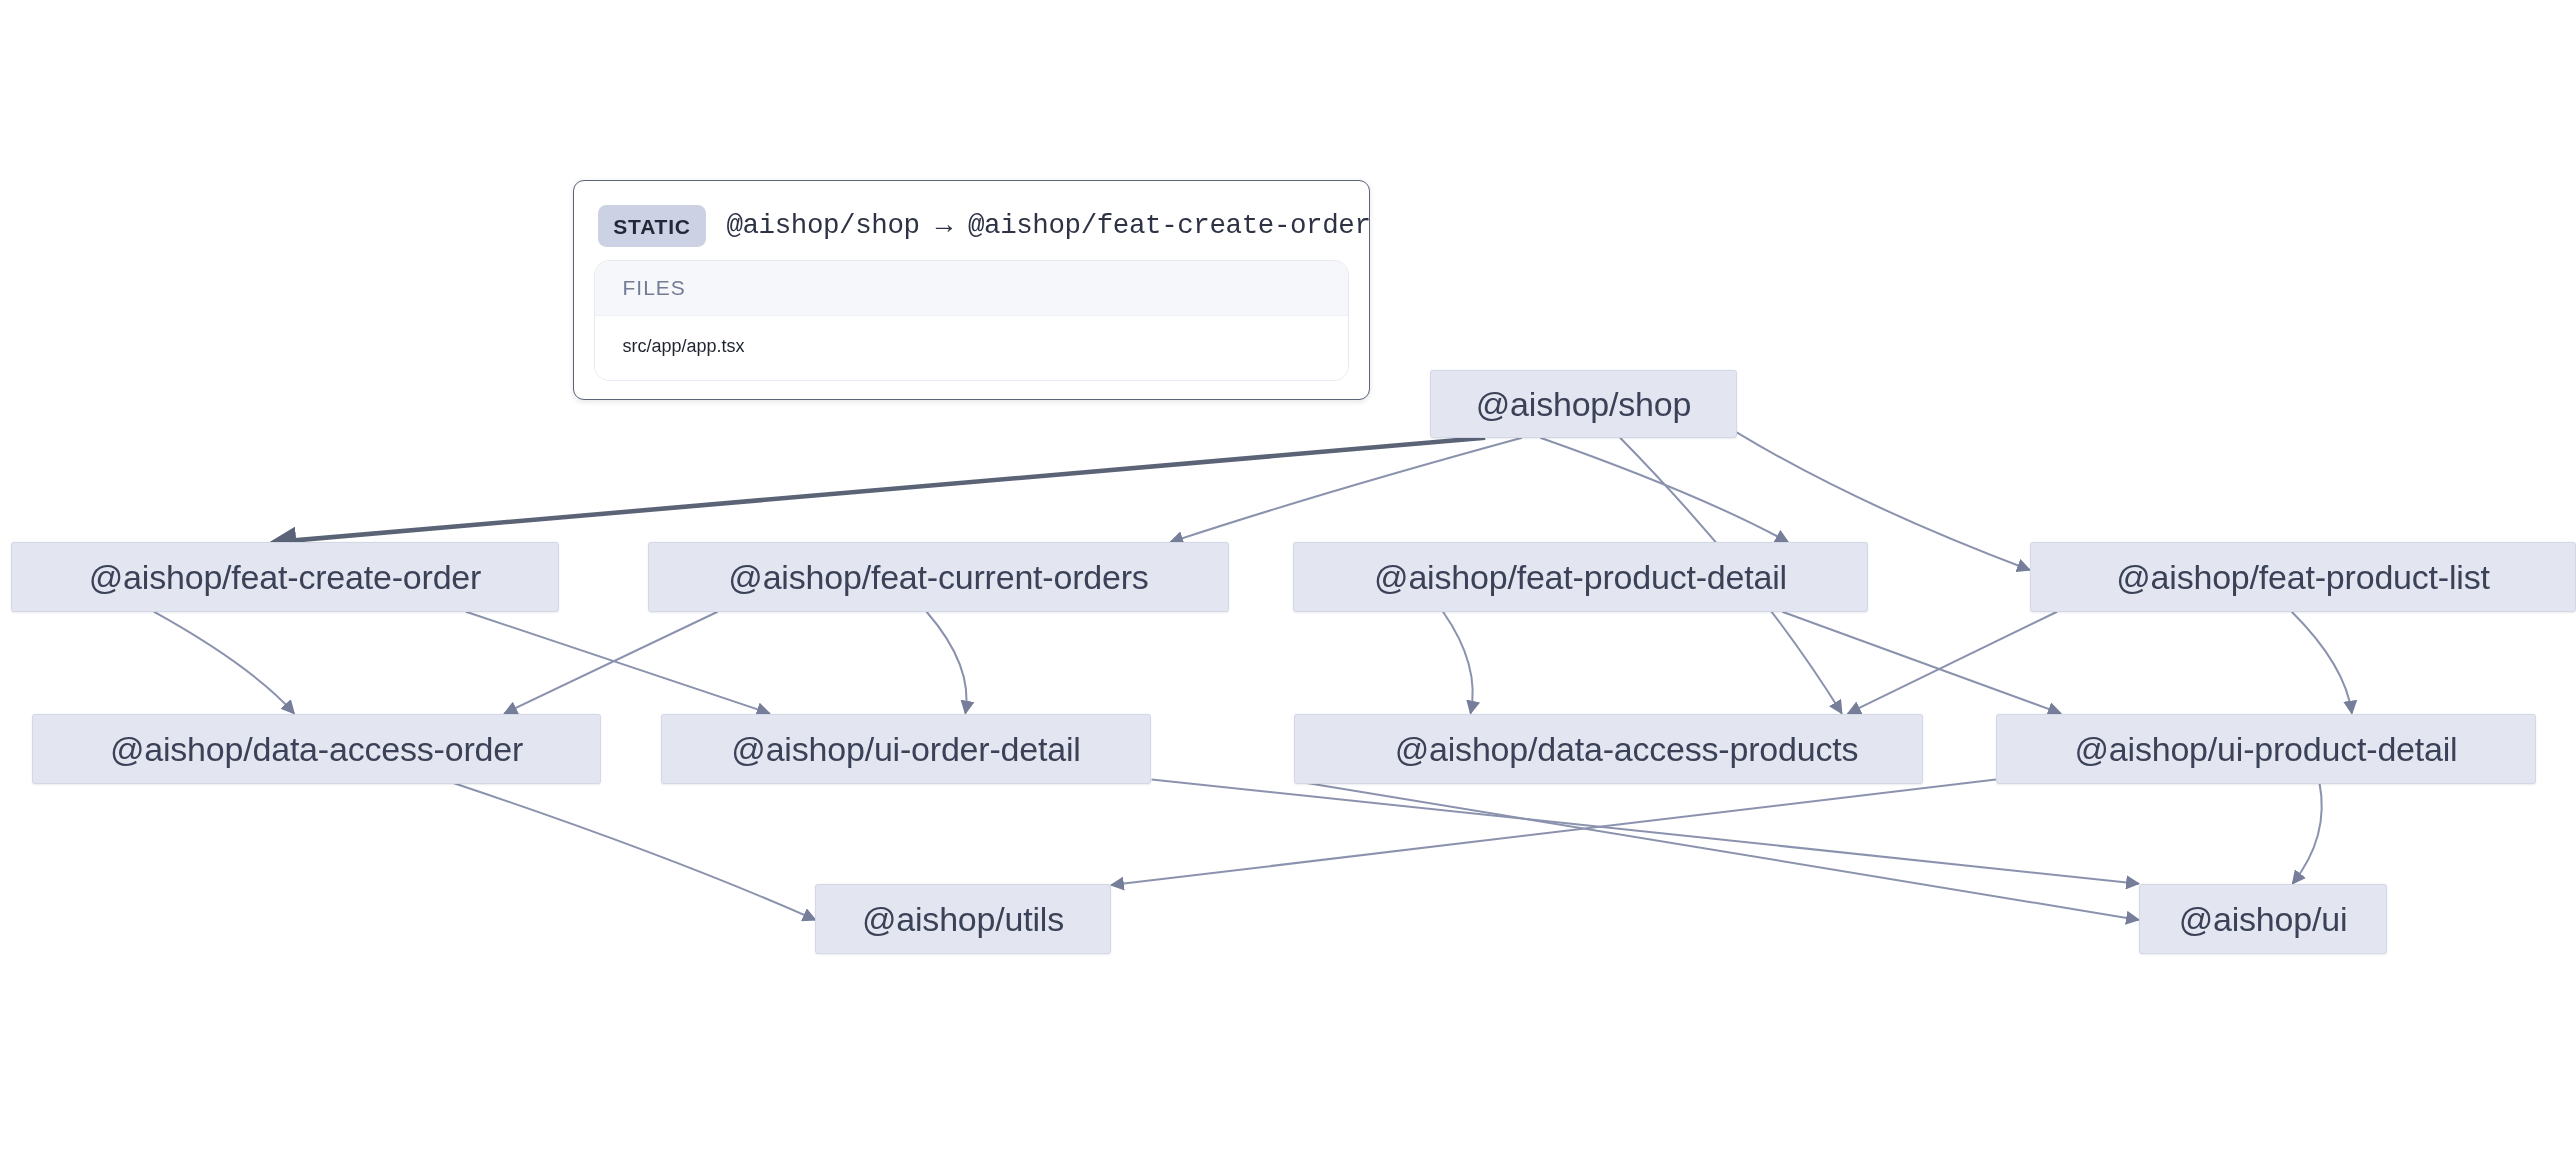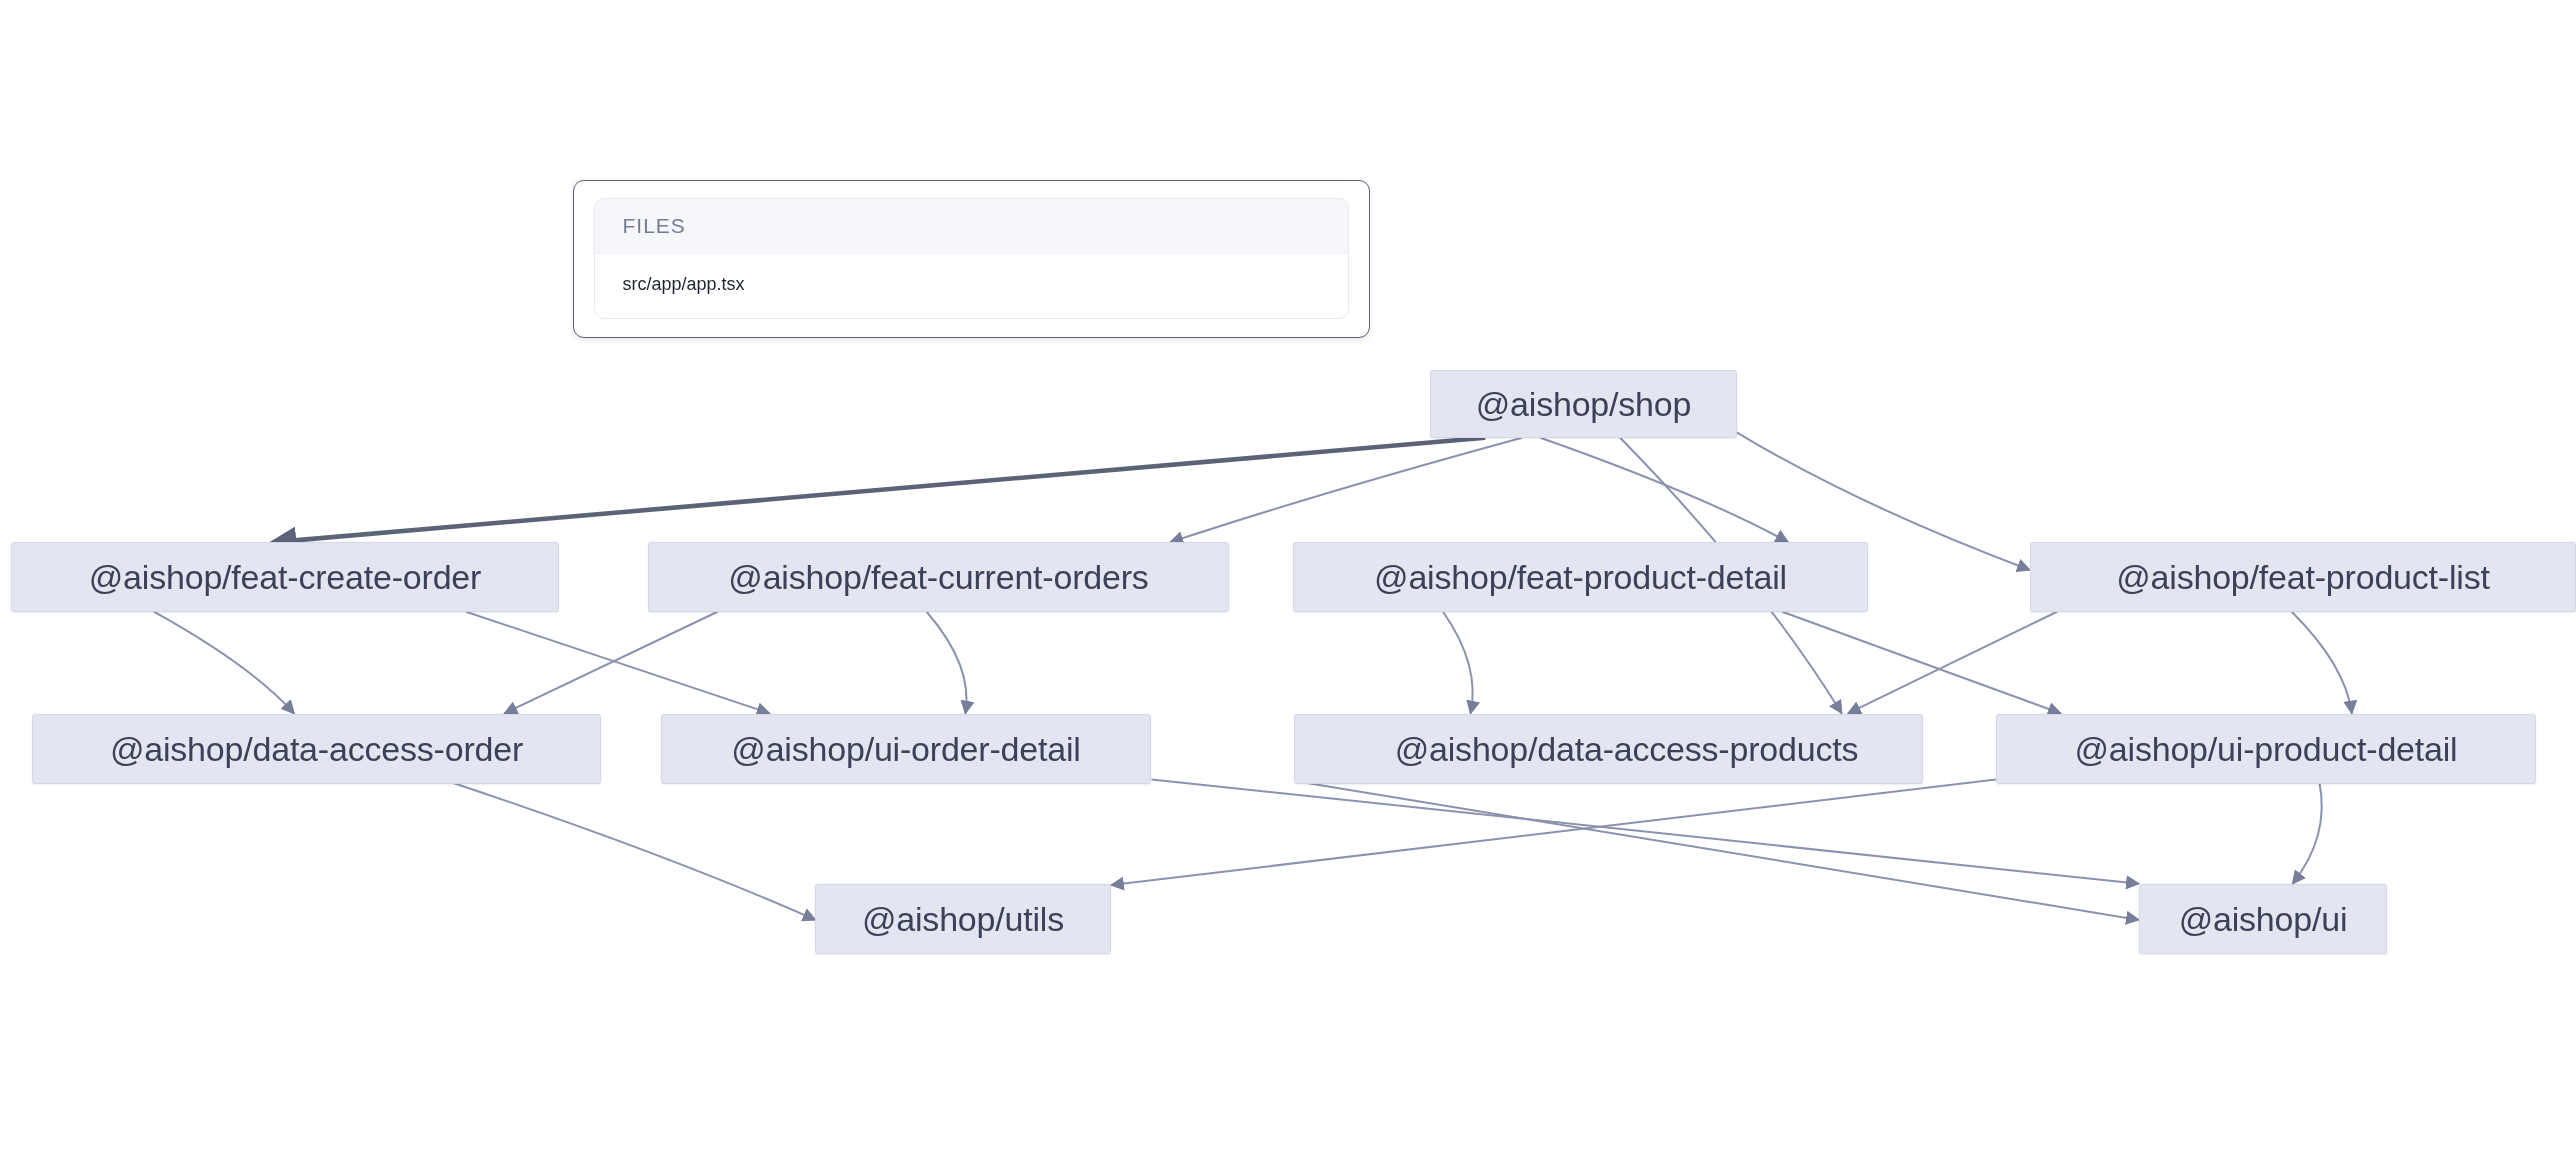--- a/index.html
+++ b/index.html
@@ -82,21 +82,21 @@
   }
   .edge-route {
     font-family: "Liberation Mono", monospace;
     font-size: 27.5px;
     color: #2d3344;
     letter-spacing: -0.4px;
     white-space: nowrap;
   }
   .files-box {
     border: 0.9px solid #e7e9f2;
-    border-radius: 10px;
+    border-radius: 15px;
     overflow: hidden;
     background: #fef9c3;
   }
   .files-head {
     background: #f6f7fb;
     color: #737c95;
     font-size: 21px;
     letter-spacing: 1px;
     padding: 15.6px 0 14.7px 27.5px;
     border-bottom: 0.9px solid #eef0f6;
@@ -174,20 +174,24 @@
       </div>
       <div class="proj-node" style="left: 815px; top: 884px; width: 296px; height: 70px;">
         <span>@aishop/utils</span>
       </div>
       <div class="proj-node" style="left: 2139px; top: 884px; width: 248px; height: 70px;">
         <span>@aishop/ui</span>
       </div>
     </div>
 
   <div id="edge-detail-panel">
+    <div class="panel-head">
+      <span class="type-badge">STATIC</span>
+      <span class="edge-route">@aishop/shop → @aishop/feat-create-order</span>
+    </div>
     <div class="files-box">
       <div class="files-head">FILES</div>
       <div class="files-row">src/app/app.tsx</div>
     </div>
   </div>
 
 </div>
 
 
 </body></html>

